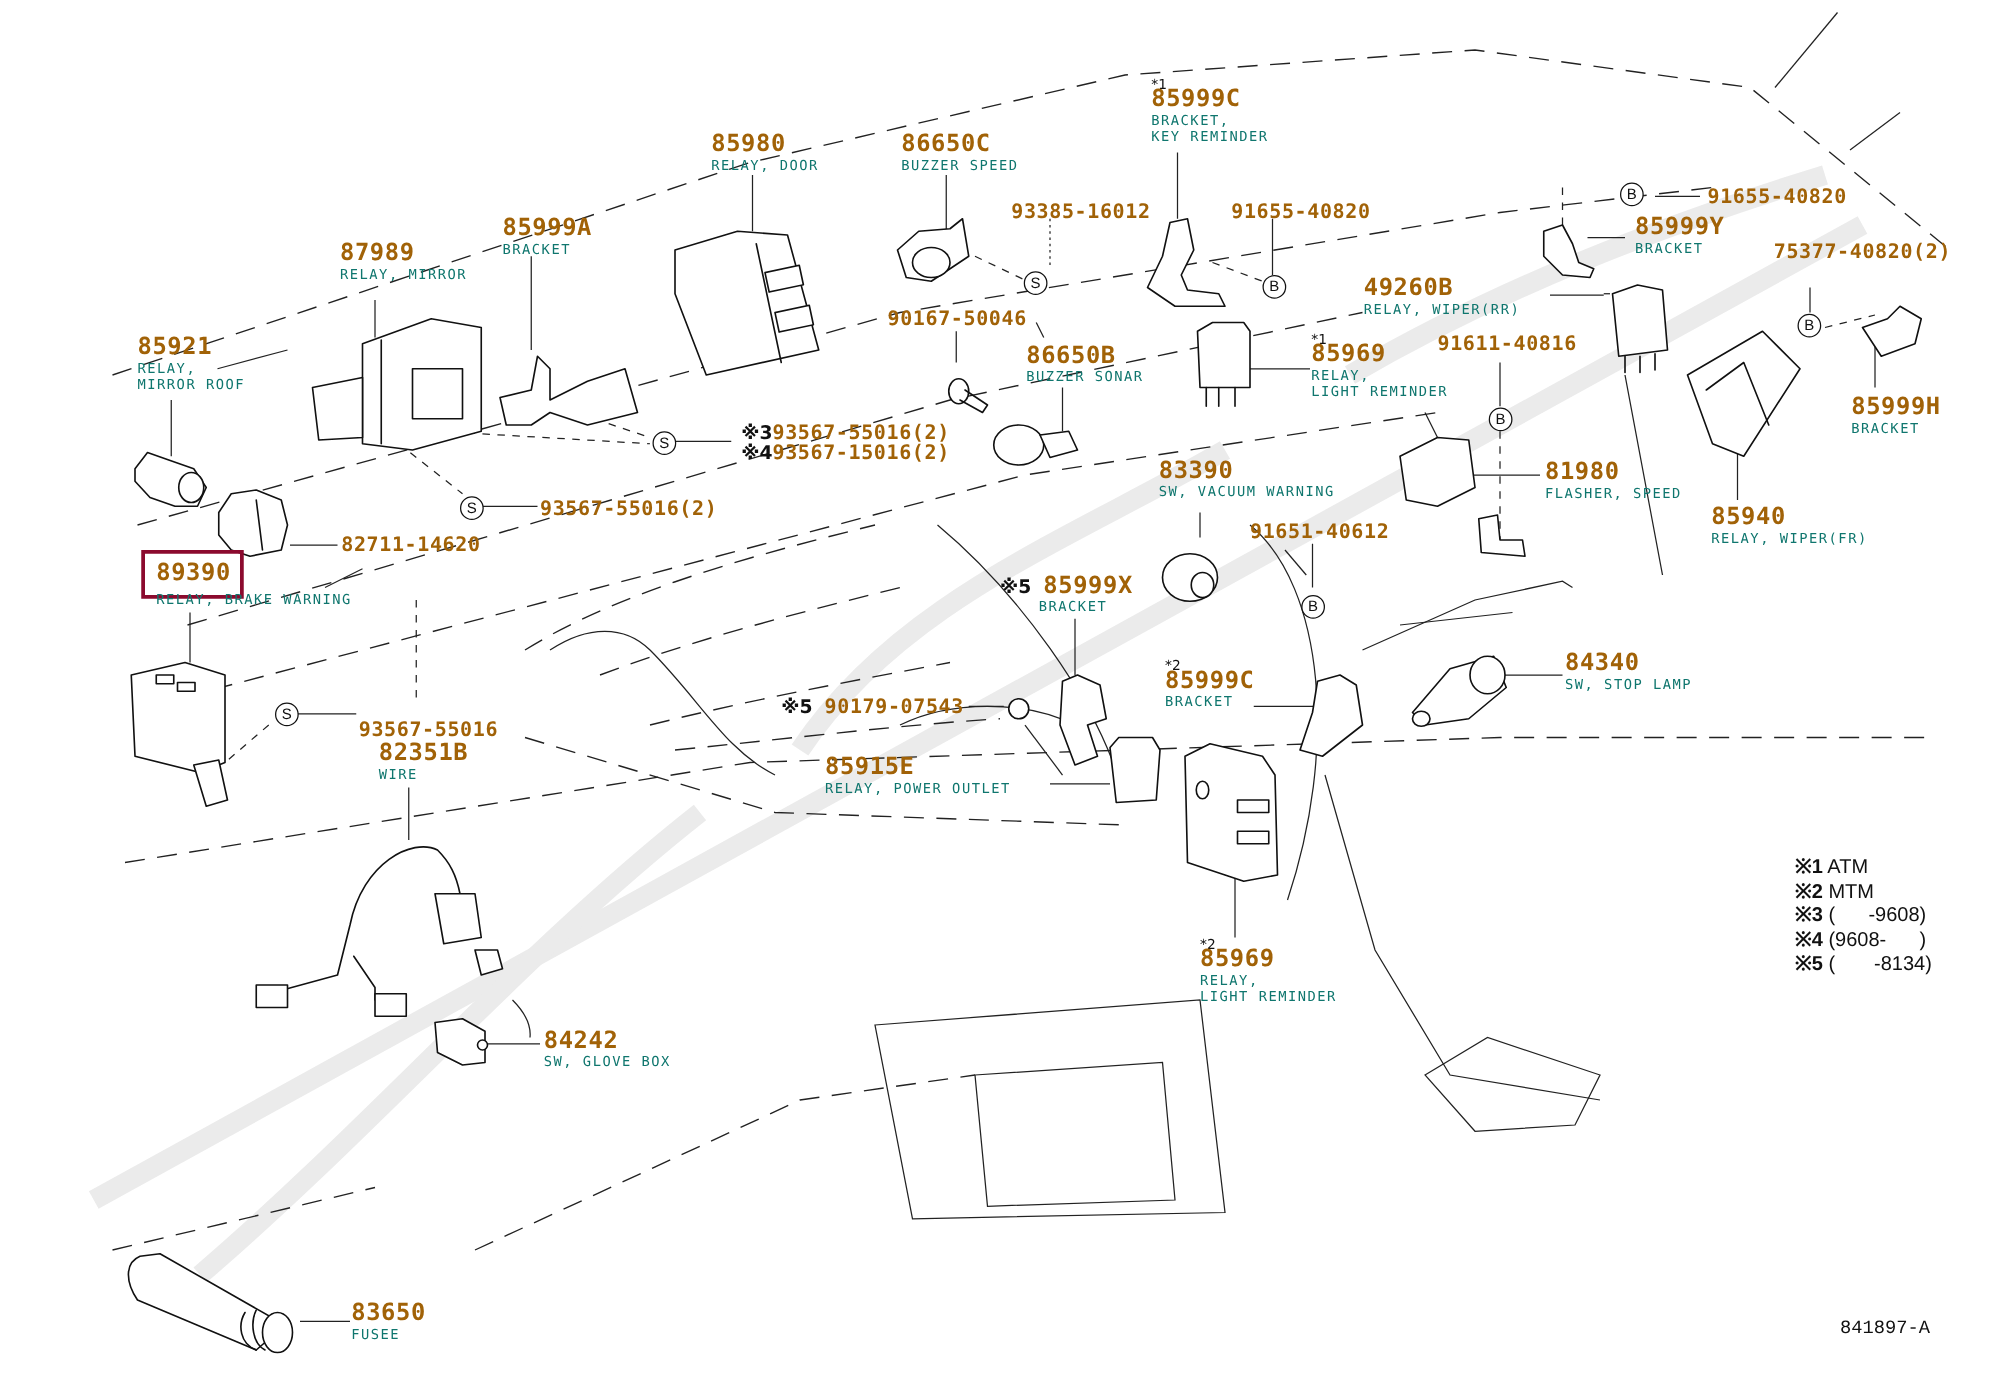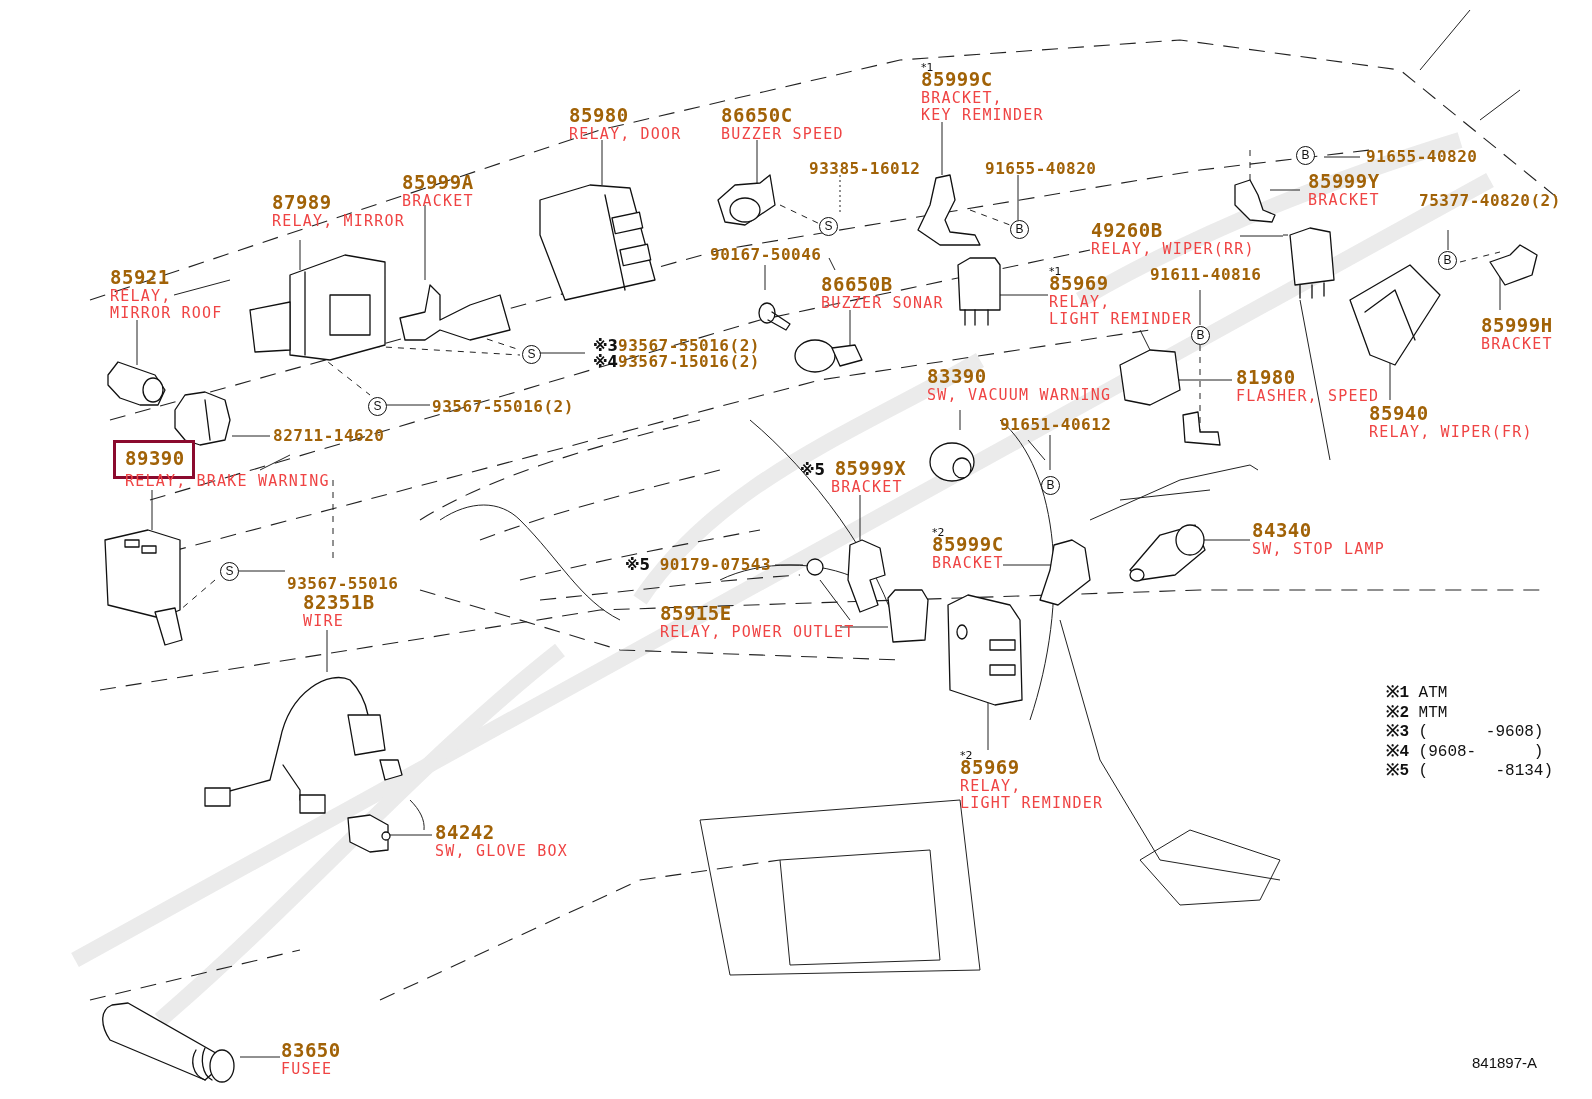--- a/index.html
+++ b/index.html
@@ -9,31 +9,31 @@
   .ln { fill: none; stroke: #111; stroke-width: 1.3; stroke-linejoin: round; stroke-linecap: round; }
   .thin { fill: none; stroke: #222; stroke-width: 1; }
   .dash { fill: none; stroke: #222; stroke-width: 1.1; stroke-dasharray: 16 10; }
   .dashlead { fill: none; stroke: #222; stroke-width: 1; stroke-dasharray: 6 6; }
   .dot { fill: none; stroke: #222; stroke-width: 1; stroke-dasharray: 2 3; }
   .part { fill: #fff; stroke: #111; stroke-width: 1.3; stroke-linejoin: round; }
   .wm { fill: none; stroke: #e9e9e9; stroke-width: 16; }
   .lbl { position: absolute; white-space: nowrap; line-height: 1; }
   .num { font-family: "DejaVu Sans Mono", monospace; font-weight: bold; font-size: 19px; letter-spacing: 0.5px; color: #a16207; }
   .num.sm { font-size: 16px; }
-  .desc { font-family: "DejaVu Sans Mono", monospace; font-size: 15px; letter-spacing: 1.2px; color: #ef4444; margin-top: 2px; }
+  .desc { font-family: "DejaVu Sans Mono", monospace; font-size: 11px; letter-spacing: 1.2px; color: #0f766e; margin-top: 2px; }
   .note { font-family: "DejaVu Sans", sans-serif; font-size: 11px; color: #111; display: block; margin-bottom: -3px; }
   .mk { font-family: "DejaVu Sans", sans-serif; font-size: 15px; font-weight: bold; }
   .circ { position: absolute; width: 17px; height: 17px; border: 1.2px solid #111; border-radius: 50%;
           background: #fff; font-family: "Liberation Sans", sans-serif; font-size: 12px; text-align: center;
           line-height: 17px; color: #111; }
   .hl { position: absolute; border: 3px solid #8b0a2e; }
-  .legend { position: absolute; left: 1386px; top: 684px; font-family: Liberation Mono, monospace; font-size: 16px; line-height: 19.5px; }
+  .legend { position: absolute; left: 1436px; top: 684px; font-family: Liberation Sans, sans-serif; font-size: 16px; line-height: 19.5px; }
   .legend .row { white-space: pre; }
   .legend .sym { font-weight: bold; }
-  .code { position: absolute; left: 1472px; top: 1054px; font-family: Liberation Sans, sans-serif; font-size: 15px; }
+  .code { position: absolute; left: 1472px; top: 1054px; font-family: Liberation Mono, monospace; font-size: 15px; }
 </style>
 </head>
 <body>
 
 <svg id="art" viewBox="0 0 1592 1099" xmlns="http://www.w3.org/2000/svg">
 
   <g opacity="0.9">
     <path class="wm" d="M75 960 L1490 180"></path>
     <path class="wm" d="M160 1020 C 300 900, 420 760, 560 650"></path>
     <path class="wm" d="M640 600 C 720 480, 860 430, 980 360"></path>

